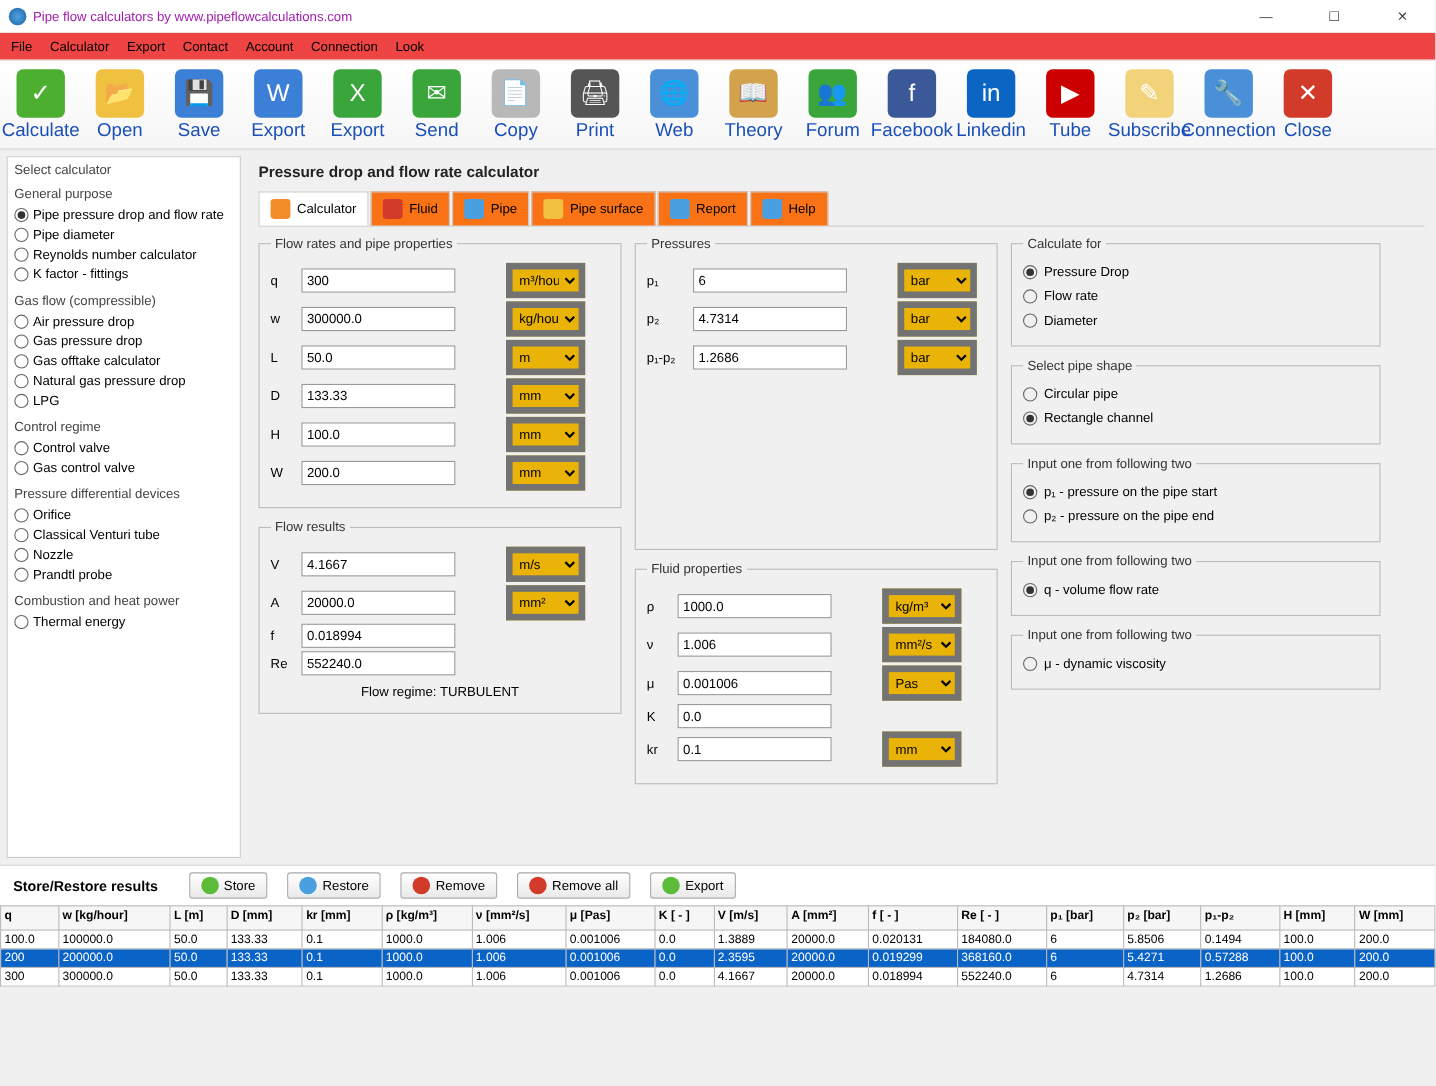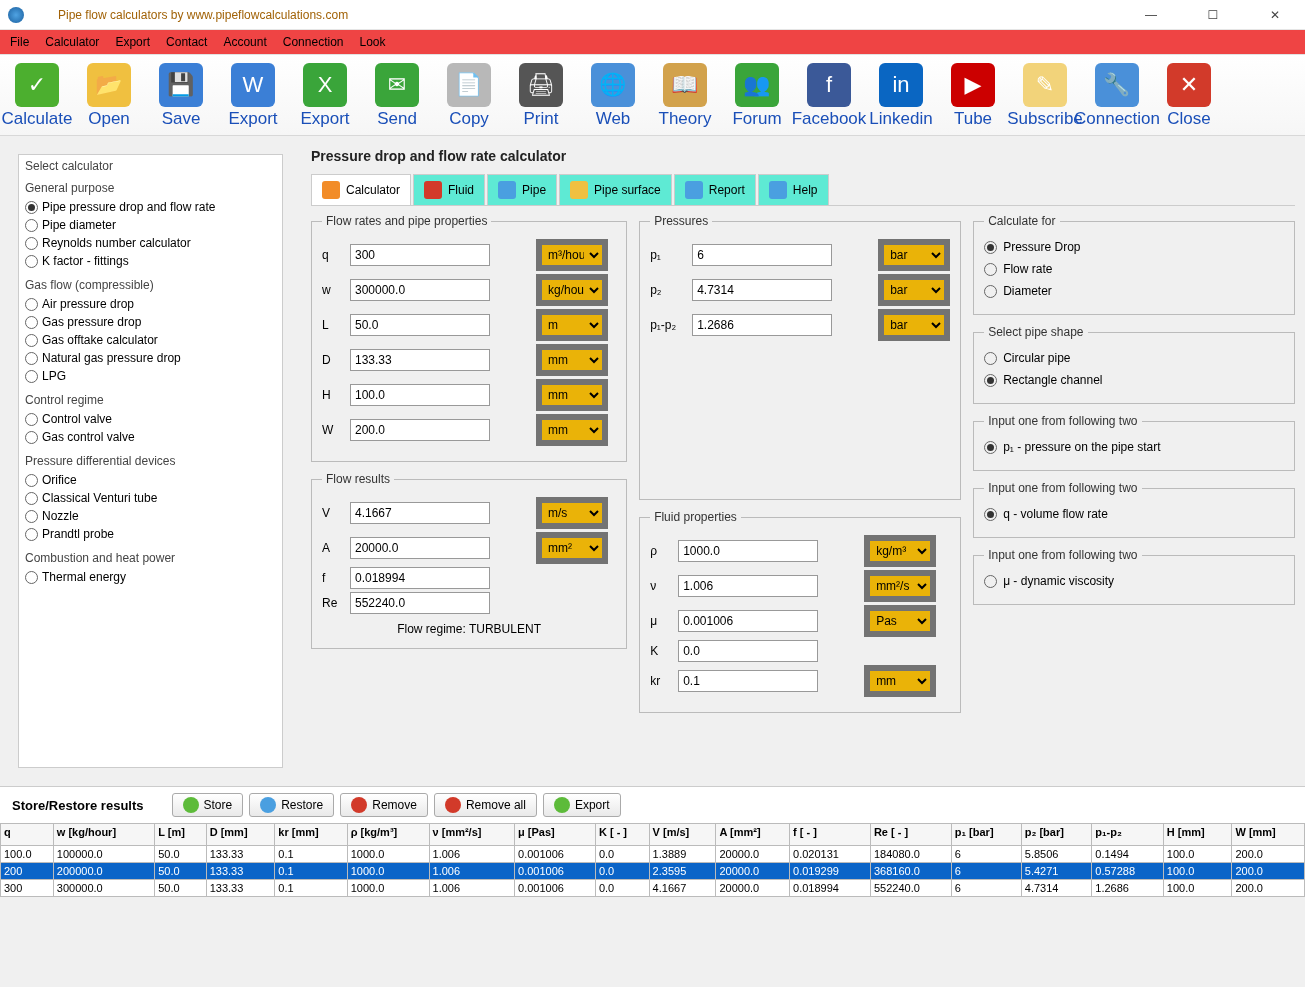--- a/index.html
+++ b/index.html
@@ -1,37 +1,37 @@
 <!DOCTYPE html>
 <html><head>
 <meta charset="utf-8">
 <style>
 * { box-sizing: border-box; font-family: "Segoe UI", Tahoma, sans-serif; font-size: 12px; }
 body { margin: 0; background: #f0f0f0; width: 1305px; color: #000; }
 .titlebar { display: flex; align-items: center; background: #fff; height: 30px; padding: 0 8px; border-bottom: 1px solid #e5e5e5; }
 .titlebar .app-icon { width: 16px; height: 16px; border-radius: 50%; background: radial-gradient(circle,#4fa3e3,#1a5f9e); margin-right: 6px; }
-.titlebar .title { color: #a16207; flex: 1; margin-left: 28px; }
+.titlebar .title { color: #a21caf; flex: 1; }
 .winbtns { display: flex; gap: 18px; }
 .winbtn { width: 44px; height: 28px; display: flex; align-items: center; justify-content: center; color: #444; cursor: pointer; }
 .menubar { display: flex; gap: 4px; padding: 2px 4px; background: #ef4444; border-bottom: 1px solid #e2e2e2; }
 .menubar span { padding: 3px 6px; cursor: pointer; }
 .toolbar { display: flex; gap: 14px; padding: 8px 8px 6px; background: linear-gradient(#fff,#f6f6f6); border-bottom: 1px solid #d8d8d8; flex-wrap: wrap; }
 .tool { display: flex; flex-direction: column; align-items: center; width: 58px; cursor: pointer; }
 .tool .icon { width: 44px; height: 44px; border-radius: 6px; background: #ccc; margin-bottom: 2px; display:flex;align-items:center;justify-content:center;font-size:22px;color:#fff; }
 .tool .label { font-size: 17px; text-align: center; color: #1a4fb8; }
 .main { display: flex; height: 650px; }
-.sidebar { width: 265px; background: #fff; border: 1px solid #ccc; margin: 18px; padding: 4px 6px; overflow-y: auto; }
+.sidebar { width: 213px; background: #fff; border: 1px solid #ccc; margin: 6px; padding: 4px 6px; overflow-y: auto; }
 .sidebar .grptitle { color: #444; margin: 8px 0 3px; }
 .sidebar .opt { display: flex; align-items: center; gap: 4px; padding: 2px 0; cursor: pointer; }
 .radio { width: 13px; height: 13px; border: 1.5px solid #666; border-radius: 50%; display:inline-flex;align-items:center;justify-content:center; flex-shrink:0;}
 .radio.on::after { content:""; width:7px;height:7px;border-radius:50%;background:#333; }
 .content { flex: 1; padding: 6px 10px; overflow:auto; }
 .content h2 { font-size: 14px; font-weight: bold; margin: 6px 0 10px; color: #222; }
 .tabs { display: flex; gap: 2px; border-bottom: 1px solid #ccc; }
-.tab { display:flex;align-items:center;gap:6px;padding: 6px 10px; background:#5eead4; border:1px solid #ccc; border-bottom:none; cursor:pointer; }
+.tab { display:flex;align-items:center;gap:6px;padding: 6px 10px; background:#f97316; border:1px solid #ccc; border-bottom:none; cursor:pointer; }
 .tab.active { background:#fff; }
 .tab .ticon{width:18px;height:18px;border-radius:3px;display:inline-block;}
 .panels { display: flex; gap: 12px; margin-top: 8px; }
 fieldset { border:1px solid #bbb; padding: 8px 10px 12px; margin:0 0 10px; }
 legend { padding: 0 4px; color:#333;}
 .row { display:flex; align-items:center; gap:6px; margin: 3px 0;}
 .row label { width: 22px; }
 .row input[type=text] { width: 140px; border:1px solid #999; padding:3px 4px; background:#fff;}
 .row select { width: 72px; border:6px solid #737373; padding:2px 2px; background:#eab308;margin-left:40px;}
 .rightcol { width: 336px; }
@@ -386,20 +386,24 @@
               <span class="radio on"></span>
               <span>Rectangle channel</span>
             </div>
           </fieldset>
           <fieldset>
             <legend>Input one from following two</legend>
             <div class="opt">
               <span class="radio on"></span>
               <span>p₁ - pressure on the pipe start</span>
             </div>
+            <div class="opt">
+              <span class="radio "></span>
+              <span>p₂ - pressure on the pipe end</span>
+            </div>
           </fieldset>
           <fieldset>
             <legend>Input one from following two</legend>
             <div class="opt">
               <span class="radio on"></span>
               <span>q - volume flow rate</span>
             </div>
           </fieldset>
           <fieldset>
             <legend>Input one from following two</legend>
@@ -408,21 +412,21 @@
               <span>μ - dynamic viscosity</span>
             </div>
           </fieldset>
         </div>
     </div>
   </div>
 </div>
 
 <div class="storebar">
   <h3>Store/Restore results</h3>
-  <div id="storebtns" style="display:flex;gap:6px;text-align:center;">
+  <div id="storebtns" style="display:flex;gap:18px;text-align:center;">
       <div class="btn">
         <span class="bicon" style="background:#5dbb3a"></span>
         <span>Store</span>
       </div>
       <div class="btn">
         <span class="bicon" style="background:#4a9fe0"></span>
         <span>Restore</span>
       </div>
       <div class="btn">
         <span class="bicon" style="background:#d23a2a"></span>

